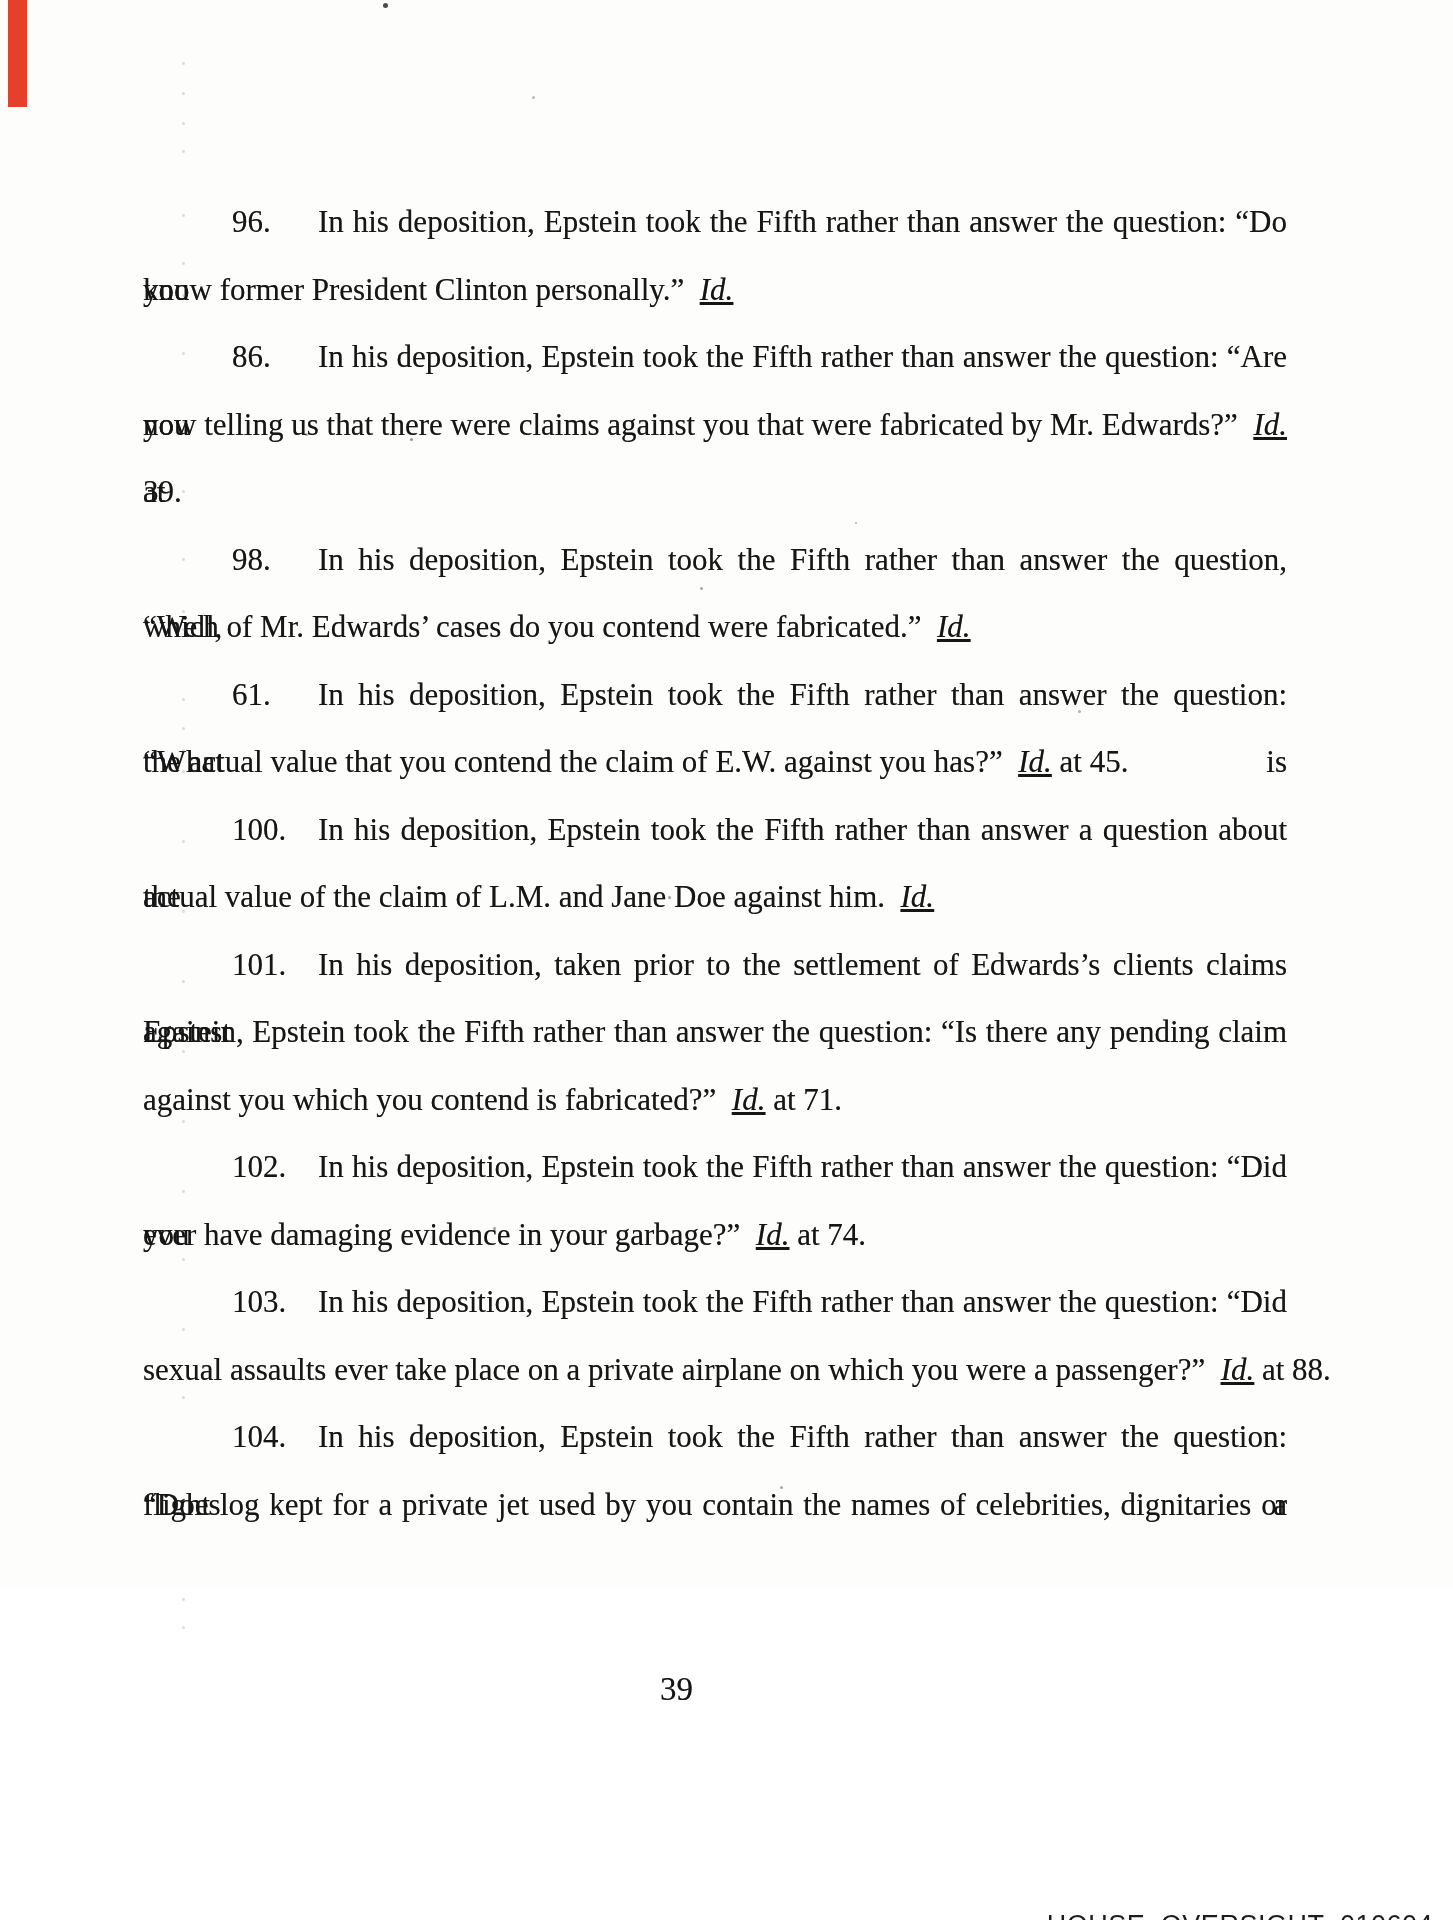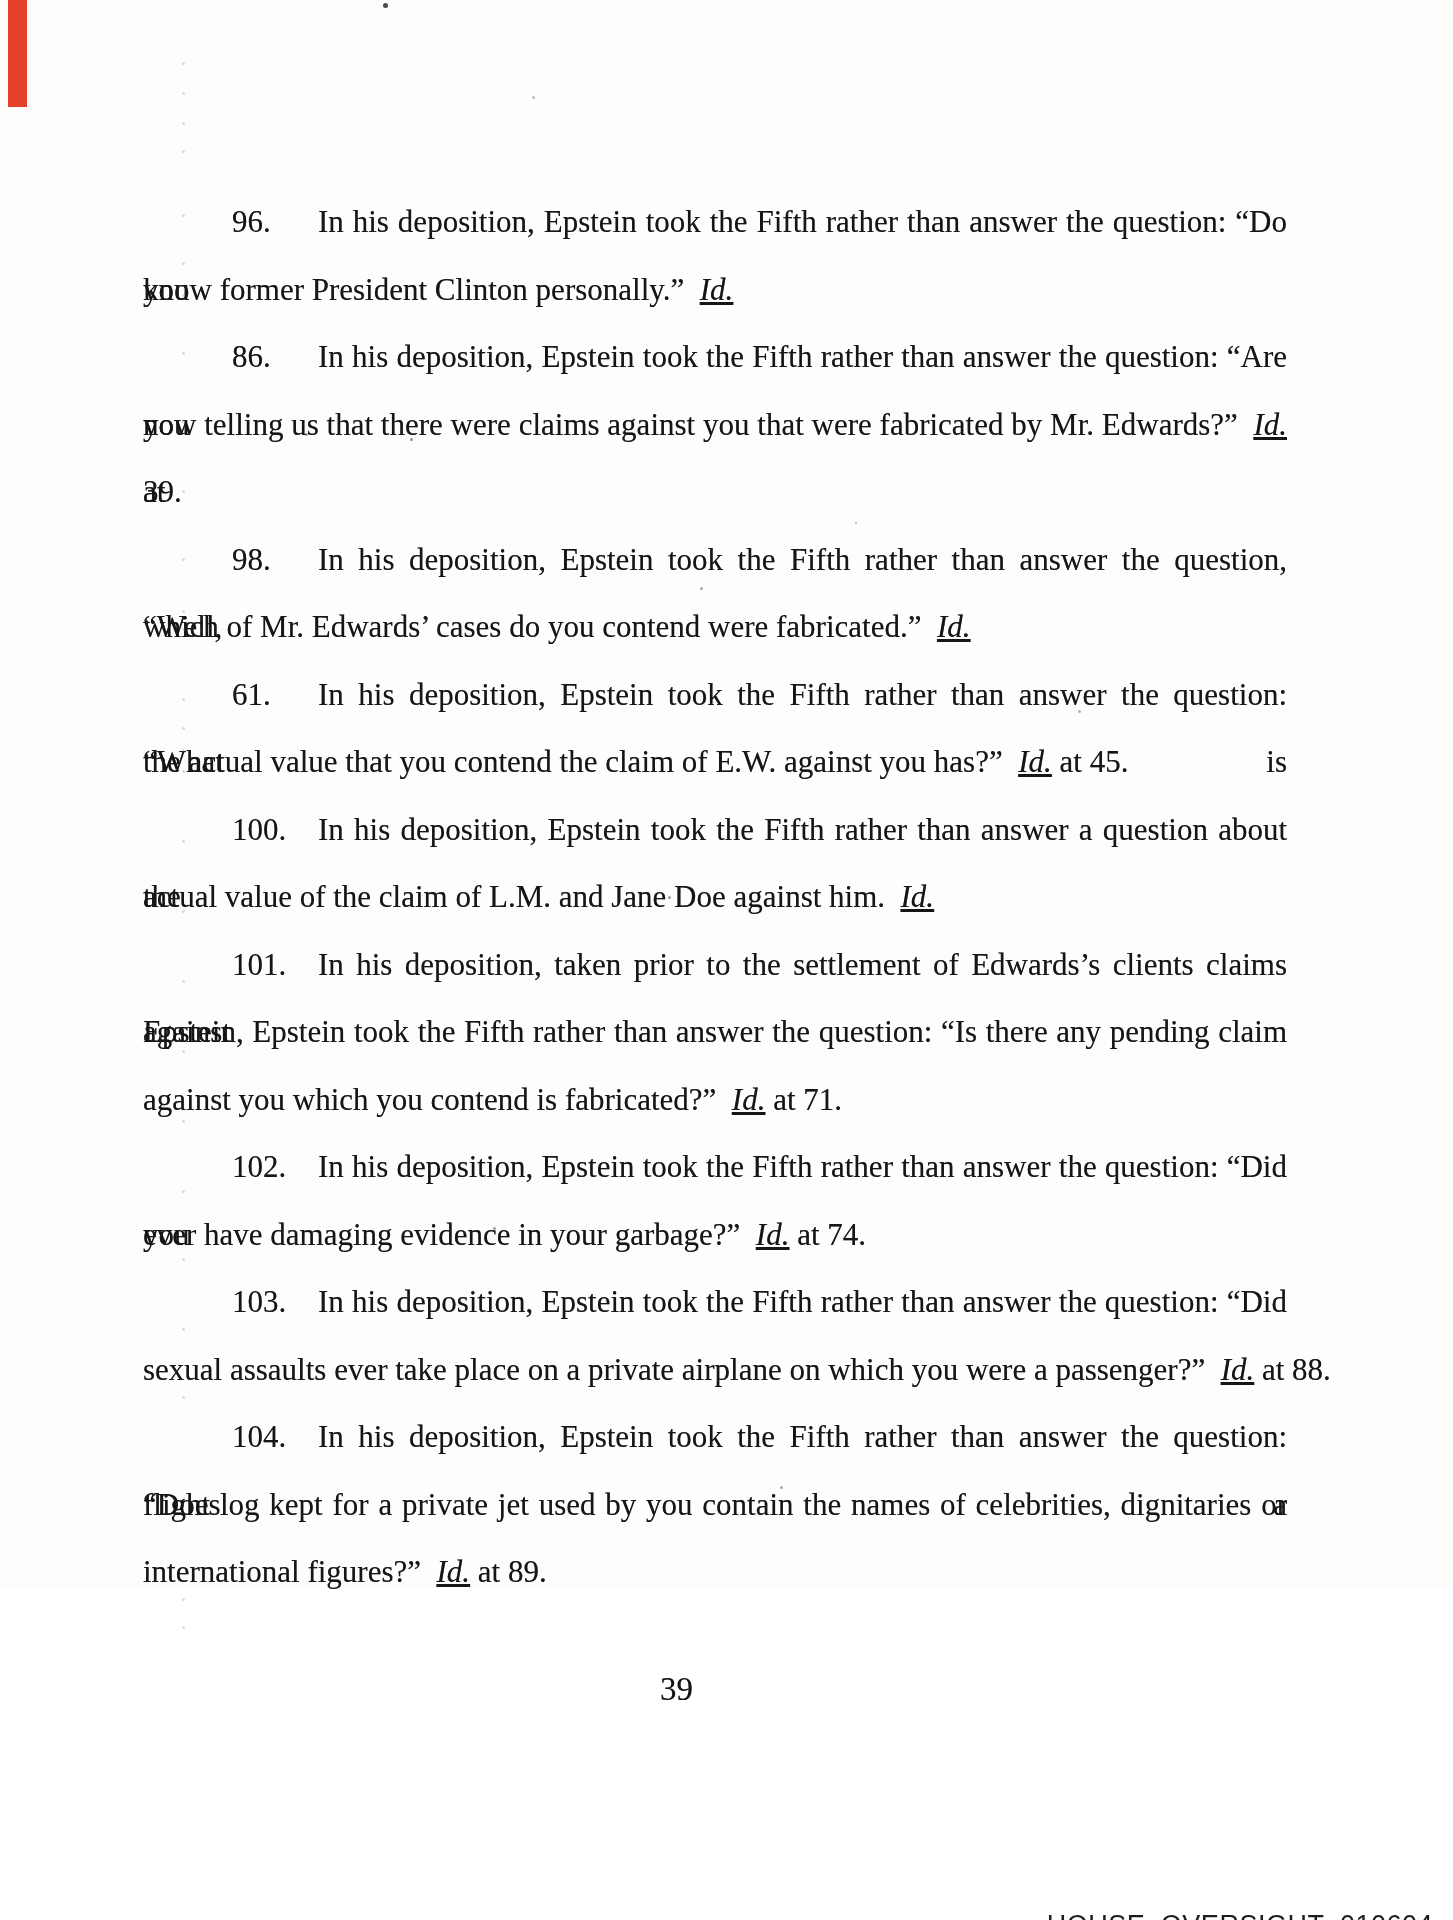--- a/index.html
+++ b/index.html
@@ -97,21 +97,20 @@
       <div class="line"><span>actual value of the claim of L.M. and Jane Doe against him.&nbsp; </span><i>Id.</i></div>
       <div class="line just"><span class="pnum">101.</span><span>In his deposition, taken prior to the settlement of Edwards’s clients claims against</span></div>
       <div class="line just"><span>Epstein, Epstein took the Fifth rather than answer the question: “Is there any pending claim</span></div>
       <div class="line"><span>against you which you contend is fabricated?”&nbsp; </span><i>Id.</i><span> at 71.</span></div>
       <div class="line just"><span class="pnum">102.</span><span>In his deposition, Epstein took the Fifth rather than answer the question: “Did you</span></div>
       <div class="line"><span>ever have damaging evidence in your garbage?”&nbsp; </span><i>Id.</i><span> at 74.</span></div>
       <div class="line just"><span class="pnum">103.</span><span>In his deposition, Epstein took the Fifth rather than answer the question: “Did</span></div>
       <div class="line"><span>sexual assaults ever take place on a private airplane on which you were a passenger?”&nbsp; </span><i>Id.</i><span> at 88.</span></div>
       <div class="line just"><span class="pnum">104.</span><span>In his deposition, Epstein took the Fifth rather than answer the question: “Does a</span></div>
       <div class="line just"><span>flight log kept for a private jet used by you contain the names of celebrities, dignitaries or</span></div>
-      <div class="line"><span>international figures?”&nbsp; </span><i>Id.</i><span> at 89.</span></div>
     </div>
 
   <div class="page-num">39</div>
 
   <div class="bates">HOUSE_OVERSIGHT_010604</div>
 
 <div class="dot" style="left: 182px; top: 62px;"></div>
     <div class="dot" style="left: 182px; top: 92px;"></div>
     <div class="dot" style="left: 182px; top: 122px;"></div>
     <div class="dot" style="left: 182px; top: 150px;"></div>

